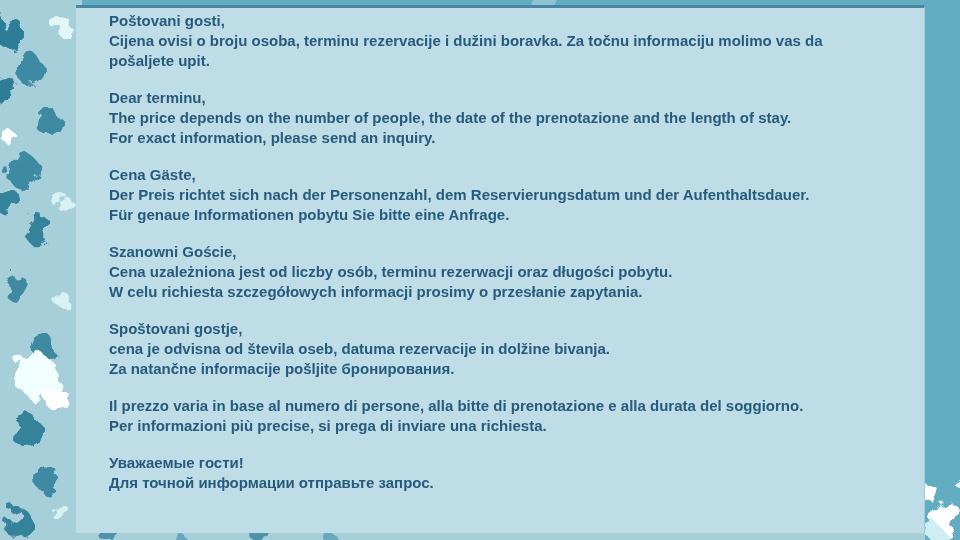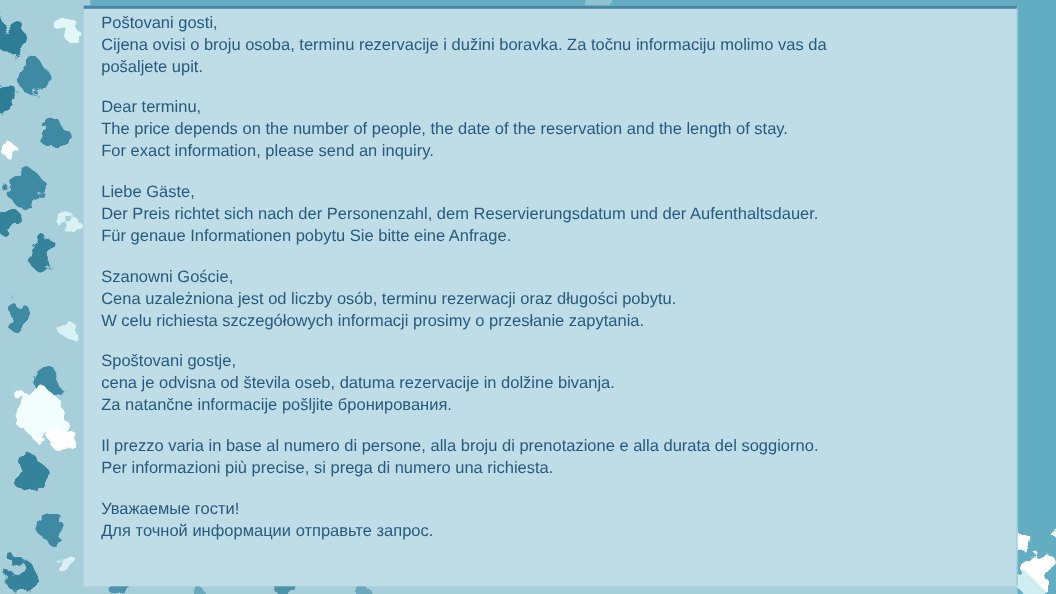--- a/index.html
+++ b/index.html
@@ -19,23 +19,23 @@
     width: 849px;
     height: 528px;
     box-sizing: border-box;
     background: #bedde6;
     border-top: 3px solid #4886a2;
     border-right: 1px solid #9ccadb;
     padding: 3px 16px 0 16px;
     overflow: hidden;
   }
   .para {
-    margin: 0 0 17px 0;
+    margin: 0 0 17px 17px;
     color: #275a7c;
-    font-weight: normal;
+    font-weight: bold;
     font-size: 15px;
     line-height: 20px;
   }
   .line { display: block; white-space: nowrap; }
 </style>
 </head>
 <body>
 
 <div class="screen">
 
@@ -93,45 +93,45 @@
   <div class="panel">
 
     <p class="para">
       <span class="line">Poštovani gosti,</span>
       <span class="line">Cijena ovisi o broju osoba, terminu rezervacije i dužini boravka. Za točnu informaciju molimo vas da</span>
       <span class="line">pošaljete upit.</span>
     </p>
 
     <p class="para">
       <span class="line">Dear terminu,</span>
-      <span class="line">The price depends on the number of people, the date of the reservation and the length of stay.</span>
+      <span class="line">The price depends on the number of people, the date of the prenotazione and the length of stay.</span>
       <span class="line">For exact information, please send an inquiry.</span>
     </p>
 
     <p class="para">
-      <span class="line">Liebe Gäste,</span>
+      <span class="line">Cena Gäste,</span>
       <span class="line">Der Preis richtet sich nach der Personenzahl, dem Reservierungsdatum und der Aufenthaltsdauer.</span>
       <span class="line">Für genaue Informationen pobytu Sie bitte eine Anfrage.</span>
     </p>
 
     <p class="para">
       <span class="line">Szanowni Goście,</span>
       <span class="line">Cena uzależniona jest od liczby osób, terminu rezerwacji oraz długości pobytu.</span>
       <span class="line">W celu richiesta szczegółowych informacji prosimy o przesłanie zapytania.</span>
     </p>
 
     <p class="para">
       <span class="line">Spoštovani gostje,</span>
       <span class="line">cena je odvisna od števila oseb, datuma rezervacije in dolžine bivanja.</span>
       <span class="line">Za natančne informacije pošljite бронирования.</span>
     </p>
 
     <p class="para">
-      <span class="line">Il prezzo varia in base al numero di persone, alla broju di prenotazione e alla durata del soggiorno.</span>
-      <span class="line">Per informazioni più precise, si prega di numero una richiesta.</span>
+      <span class="line">Il prezzo varia in base al numero di persone, alla bitte di prenotazione e alla durata del soggiorno.</span>
+      <span class="line">Per informazioni più precise, si prega di inviare una richiesta.</span>
     </p>
 
     <p class="para">
       <span class="line">Уважаемые гости!</span>
       <span class="line">Для точной информации отправьте запрос.</span>
     </p>
 
   </div>
 </div>
 

